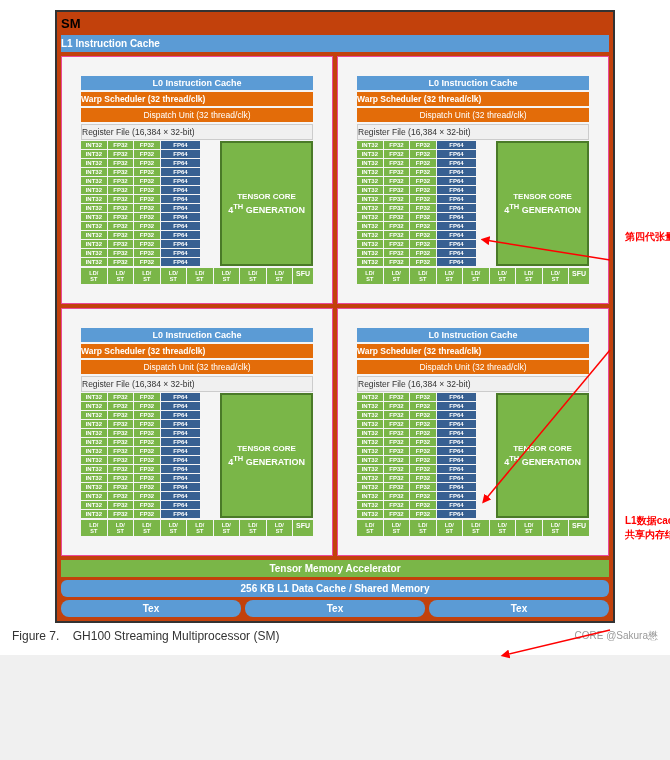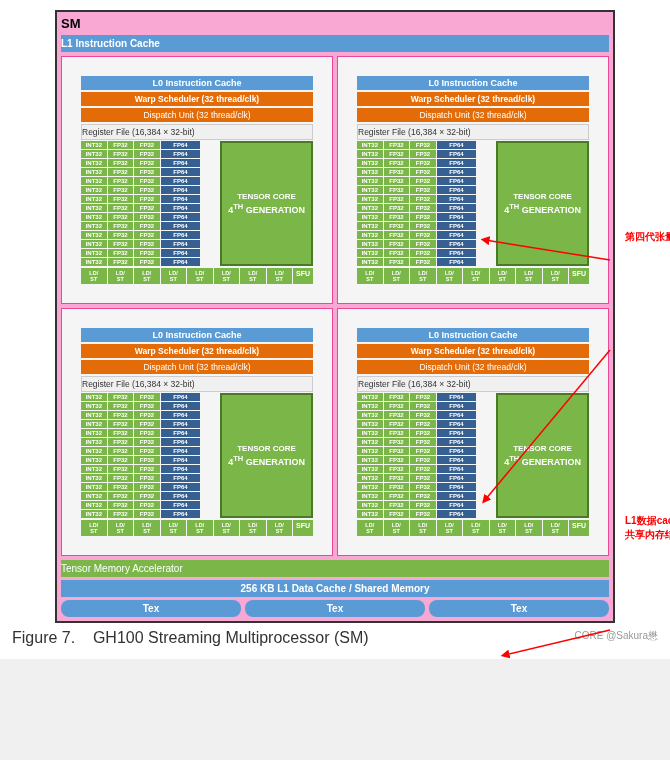--- a/index.html
+++ b/index.html
@@ -14,21 +14,21 @@
     }
 
     .page-container {
       width: 670px;
       background: white;
       padding: 10px;
     }
 
     .sm-box {
       border: 2px solid #333;
-      background: #f9a8d4;
+      background: #c2410c;
       padding: 4px;
       position: relative;
     }
 
     .sm-label {
       font-weight: bold;
       font-size: 13px;
       margin-bottom: 4px;
       color: #000;
     }
@@ -63,21 +63,21 @@
       text-align: center;
       font-size: 9px;
       font-weight: bold;
       padding: 2px 0;
       margin-bottom: 2px;
     }
 
     .warp-scheduler {
       background: #e36c09;
       color: white;
-      text-align: center;
+      text-align: left;
       font-size: 8.5px;
       font-weight: bold;
       padding: 2px 0;
       margin-bottom: 2px;
     }
 
     .dispatch-unit {
       background: #e36c09;
       color: white;
       text-align: center;
@@ -178,35 +178,36 @@
       color: white;
       font-size: 7px;
       font-weight: bold;
       text-align: center;
       padding: 2px 3px;
     }
 
     .tensor-memory-accelerator {
       background: #7ab648;
       color: white;
-      text-align: left;
+      text-align: center;
       font-size: 10px;
-      font-weight: normal;
+      font-weight: bold;
       padding: 3px 0;
       margin-bottom: 3px;
     }
 
     .l1-data-cache {
       background: #5b9bd5;
       color: white;
       text-align: center;
       font-size: 10px;
       font-weight: bold;
       padding: 3px 0;
       margin-bottom: 3px;
+      border-radius: 6px;
     }
 
     .tex-row {
       display: flex;
       gap: 4px;
     }
 
     .tex-cell {
       background: #5b9bd5;
       color: white;
@@ -221,21 +222,21 @@
     .figure-caption {
       display: flex;
       justify-content: space-between;
       align-items: flex-start;
       padding: 6px 2px 2px 2px;
       font-size: 11px;
       color: #333;
     }
 
     .caption-left {
-      font-size: 16px;
+      font-size: 12px;
       color: #333;
     }
 
     .caption-right {
       font-size: 10px;
       color: #999;
     }
 
     .cores-with-tensor {
       display: flex;

